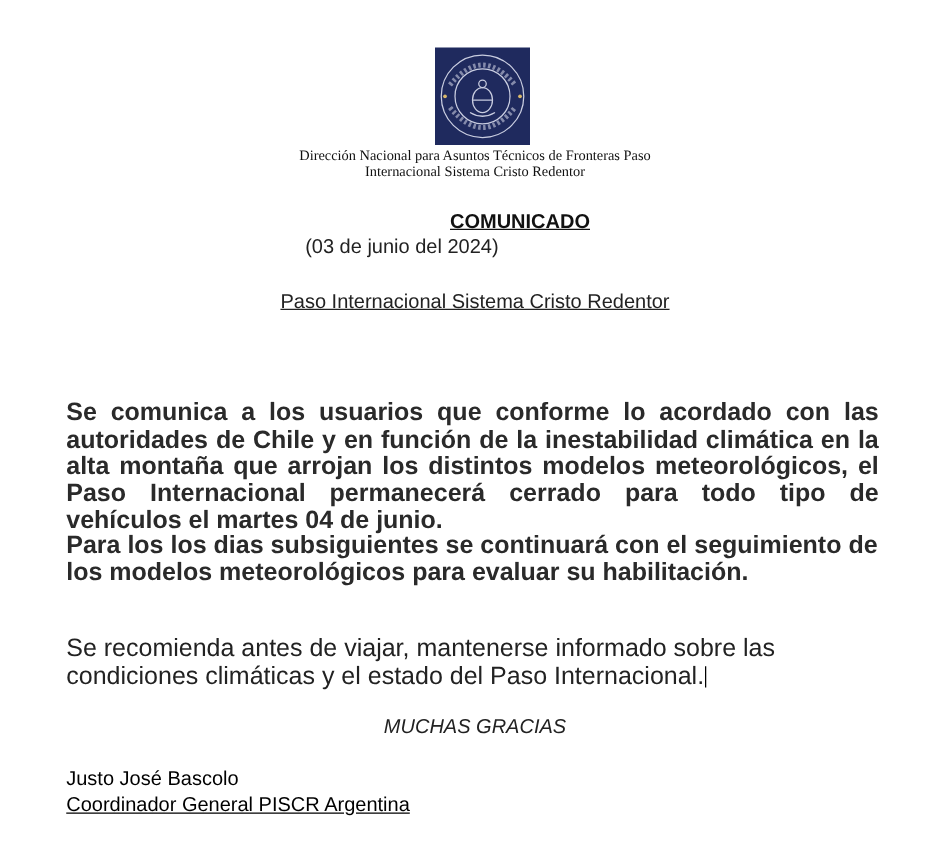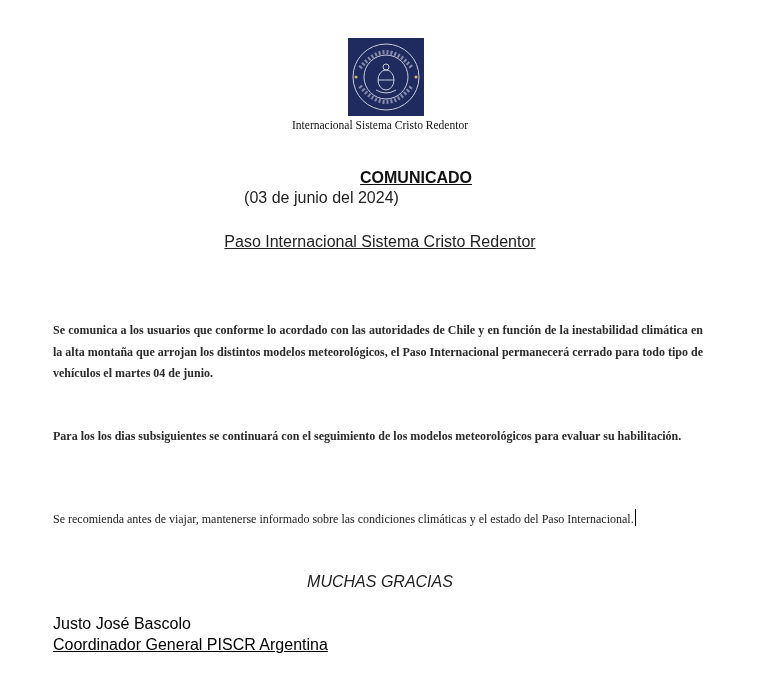--- a/index.html
+++ b/index.html
@@ -23,21 +23,21 @@
     position: absolute; left: 0; width: 643px; top: 189px; text-align: center;
     font-family: "Liberation Sans", sans-serif; font-size: 16px; color: #222;
   }
   .subtitle {
     position: absolute; left: 0; width: 760px; top: 233px; text-align: center;
     font-family: Liberation Sans, sans-serif; font-size: 16px; color: #222;
     text-decoration: underline;
   }
   .para {
     position: absolute; left: 53px; width: 650px;
-    font-family: Liberation Serif, serif; font-size: 12px; line-height: 21.5px;
+    font-family: Liberation Sans, sans-serif; font-size: 20px; line-height: 21.5px;
     color: #222;
   }
   .bold { font-weight: bold; color: #2a2a2a; }
   .justify { text-align: justify; }
   .p1 { top: 320px; }
   .p2 { top: 426px; }
   .p3 { top: 509px; }
   .caret { display: inline-block; width: 1px; height: 17px; background: #000; vertical-align: -3px; margin-left: 1px; }
   .thanks {
     position: absolute; left: 0; width: 760px; top: 573px; text-align: center;
@@ -62,20 +62,21 @@
     <circle cx="38" cy="29" r="3" fill="none" stroke="#c9cde0" stroke-width="1"></circle>
     <path d="M28 52 Q38 58 48 52" fill="none" stroke="#c9cde0" stroke-width="1"></path>
     <path d="M12 30 Q38 -2 64 30" fill="none" stroke="#c9cde0" stroke-width="4" stroke-dasharray="2 2" opacity="0.6"></path>
     <path d="M12 48 Q38 80 64 48" fill="none" stroke="#c9cde0" stroke-width="4" stroke-dasharray="2 2" opacity="0.6"></path>
     <circle cx="8" cy="39" r="1.5" fill="#d9b86a"></circle>
     <circle cx="68" cy="39" r="1.5" fill="#d9b86a"></circle>
   </svg>
 </div>
 
 <div class="org">
+  <div>Dirección Nacional para Asuntos Técnicos de Fronteras Paso</div>
   <div>Internacional Sistema Cristo Redentor</div>
 </div>
 
 <div class="title">COMUNICADO</div>
 <div class="date">(03 de junio del 2024)</div>
 <div class="subtitle">Paso Internacional Sistema Cristo Redentor</div>
 
 <div class="para p1 bold justify">Se comunica a los usuarios que conforme lo acordado con las autoridades de Chile y en función de la inestabilidad climática en la alta montaña que arrojan los distintos modelos meteorológicos, el Paso Internacional permanecerá cerrado para todo tipo de vehículos el martes 04 de junio.</div>
 <div class="para p2 bold">Para los los dias subsiguientes se continuará con el seguimiento de los modelos meteorológicos para evaluar su habilitación.</div>
 <div class="para p3">

